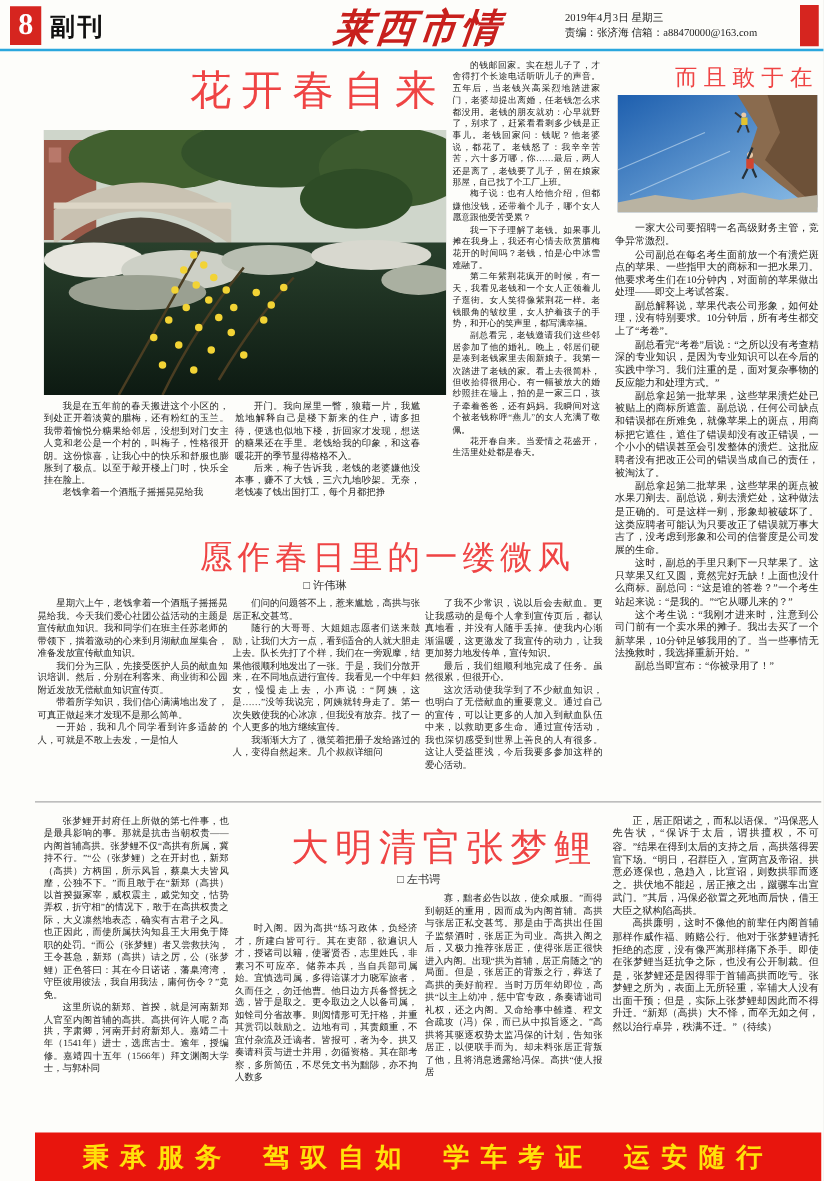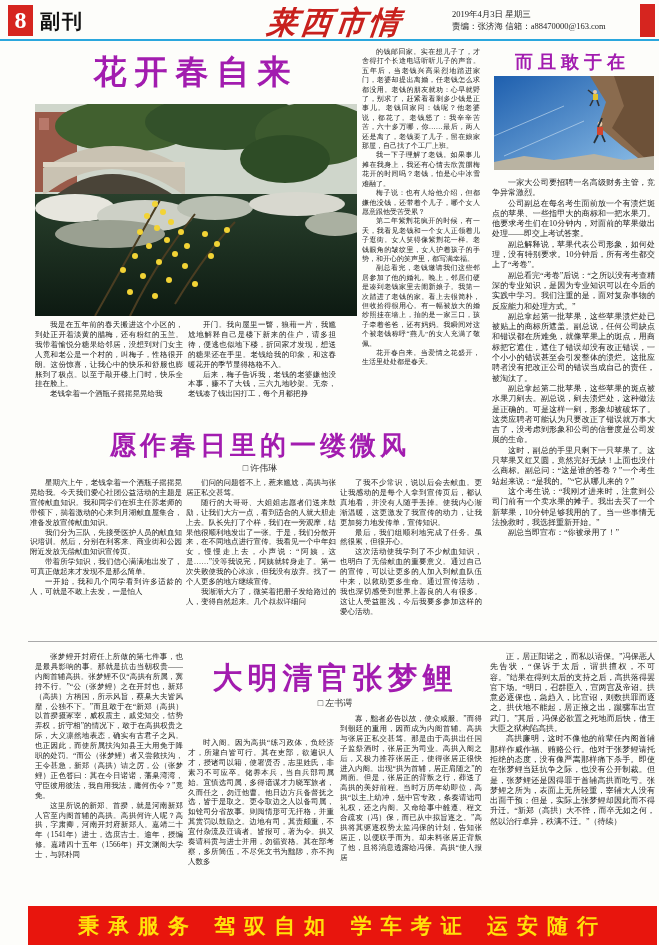--- a/index.html
+++ b/index.html
@@ -17,28 +17,28 @@
   .masthead{position:absolute;left:255px;top:2px;width:160px;text-align:center;
     font-family:"Liberation Serif",serif;font-weight:bold;font-style:italic;
     font-size:31px;letter-spacing:3px;color:#c8201d;transform:skewX(-6deg);}
   .hinfo{position:absolute;left:452px;top:8px;width:180px;font-size:8.5px;line-height:12px;color:#222;}
   .redbar{position:absolute;left:640px;top:4px;width:15px;height:33px;background:#d6251f;}
   .blue-rule{position:absolute;left:0;top:39px;width:659px;height:0;border-top:2.5px solid #2aa7dd;}
   
   .col{position:absolute;text-align:justify;font-size:7.5px;line-height:9.9px;
     overflow:hidden;word-break:break-all;color:#222;}
   .col p{margin:0;text-indent:2em;}
-  .art-title{position:absolute;text-align:center;font-family:"Liberation Sans",sans-serif;
-    font-weight:bold;color:#a21caf;}
+  .art-title{position:absolute;text-align:right;font-family:"Liberation Sans",sans-serif;
+    font-weight:normal;color:#ef4444;}
   .byline{position:absolute;text-align:center;font-size:9px;color:#333;}
   .photo{position:absolute;overflow:hidden;background:#ccc;}
   .hr-thin{position:absolute;border-top:1px solid #a9a9a9;height:0;}
   
   .banner{position:absolute;left:28px;top:906px;width:629px;height:39px;background:#e8150d;
-    display:flex;align-items:center;justify-content:space-between;padding:0 50px;box-sizing:border-box;}
+    display:flex;align-items:center;justify-content:space-between;padding:0 38px;box-sizing:border-box;}
   .banner span{font-family:"Liberation Sans",sans-serif;font-weight:bold;font-size:21px;
     letter-spacing:9px;color:#ffe10a;}
 </style>
 </head>
 <body>
 
 <div id="page">
 
   <div class="pn-box">
     <span>8</span>
@@ -112,22 +112,22 @@
   <div class="col" style="left:35px;top:320px;width:148px;height:84px;">
     <p>我是在五年前的春天搬进这个小区的，到处正开着淡黄的腊梅，还有粉红的玉兰。我带着愉悦分糖果给邻居，没想到对门女主人竟和老公是一个村的，叫梅子，性格很开朗。这份惊喜，让我心中的快乐和舒服也膨胀到了极点。以至于敲开楼上门时，快乐全挂在脸上。</p>
     <p>老钱拿着一个酒瓶子摇摇晃晃给我</p>
   </div>
   <div class="col" style="left:188px;top:320px;width:148px;height:84px;">
     <p>开门。我向屋里一瞥，狼藉一片，我尴尬地解释自己是楼下新来的住户，请多担待，便逃也似地下楼，折回家才发现，想送的糖果还在手里。老钱给我的印象，和这春暖花开的季节显得格格不入。</p>
     <p>后来，梅子告诉我，老钱的老婆嫌他没本事，赚不了大钱，三六九地吵架。无奈，老钱凑了钱出国打工，每个月都把挣</p>
   </div>
   <div class="col" style="left:362px;top:48px;width:118px;height:332px;font-size:7px;line-height:9.4px;">
     <p>的钱邮回家。实在想儿子了，才舍得打个长途电话听听儿子的声音。五年后，当老钱兴高采烈地踏进家门，老婆却提出离婚，任老钱怎么求都没用。老钱的朋友就劝：心早就野了，别求了，赶紧看看剩多少钱是正事儿。老钱回家问：钱呢？他老婆说，都花了。老钱怒了：我辛辛苦苦，六十多万哪，你……最后，两人还是离了，老钱要了儿子，留在娘家那屋，自己找了个工厂上班。</p>
+    <p>梅子说：也有人给他介绍，但都嫌他没钱，还带着个儿子，哪个女人愿意跟他受苦受累？</p>
     <p>我一下子理解了老钱。如果事儿摊在我身上，我还有心情去欣赏腊梅花开的时间吗？老钱，怕是心中冰雪难融了。</p>
-    <p>梅子说：也有人给他介绍，但都嫌他没钱，还带着个儿子，哪个女人愿意跟他受苦受累？</p>
     <p>第二年紫荆花疯开的时候，有一天，我看见老钱和一个女人正领着儿子逛街。女人笑得像紫荆花一样。老钱眼角的皱纹里，女人护着孩子的手势，和开心的笑声里，都写满幸福。</p>
     <p>副总看完，老钱邀请我们这些邻居参加了他的婚礼。晚上，邻居们硬是凑到老钱家里去闹新娘子。我第一次踏进了老钱的家。看上去很简朴，但收拾得很用心。有一幅被放大的婚纱照挂在墙上，拍的是一家三口，孩子牵着爸爸，还有妈妈。我瞬间对这个被老钱称呼“燕儿”的女人充满了敬佩。</p>
     <p>花开春自来。当爱情之花盛开，生活里处处都是春天。</p>
   </div>
 
   <div class="art-title" style="left:490px;top:50px;width:165px;font-size:18px;letter-spacing:5px;">而且敢于在</div>
   <div class="photo" style="left:494px;top:76px;width:160px;height:94px;">
     <svg width="160" height="94" viewBox="0 0 160 94" xmlns="http://www.w3.org/2000/svg">
       <defs>
         <linearGradient id="sky" x1="0" y1="0" x2="1" y2="1">

